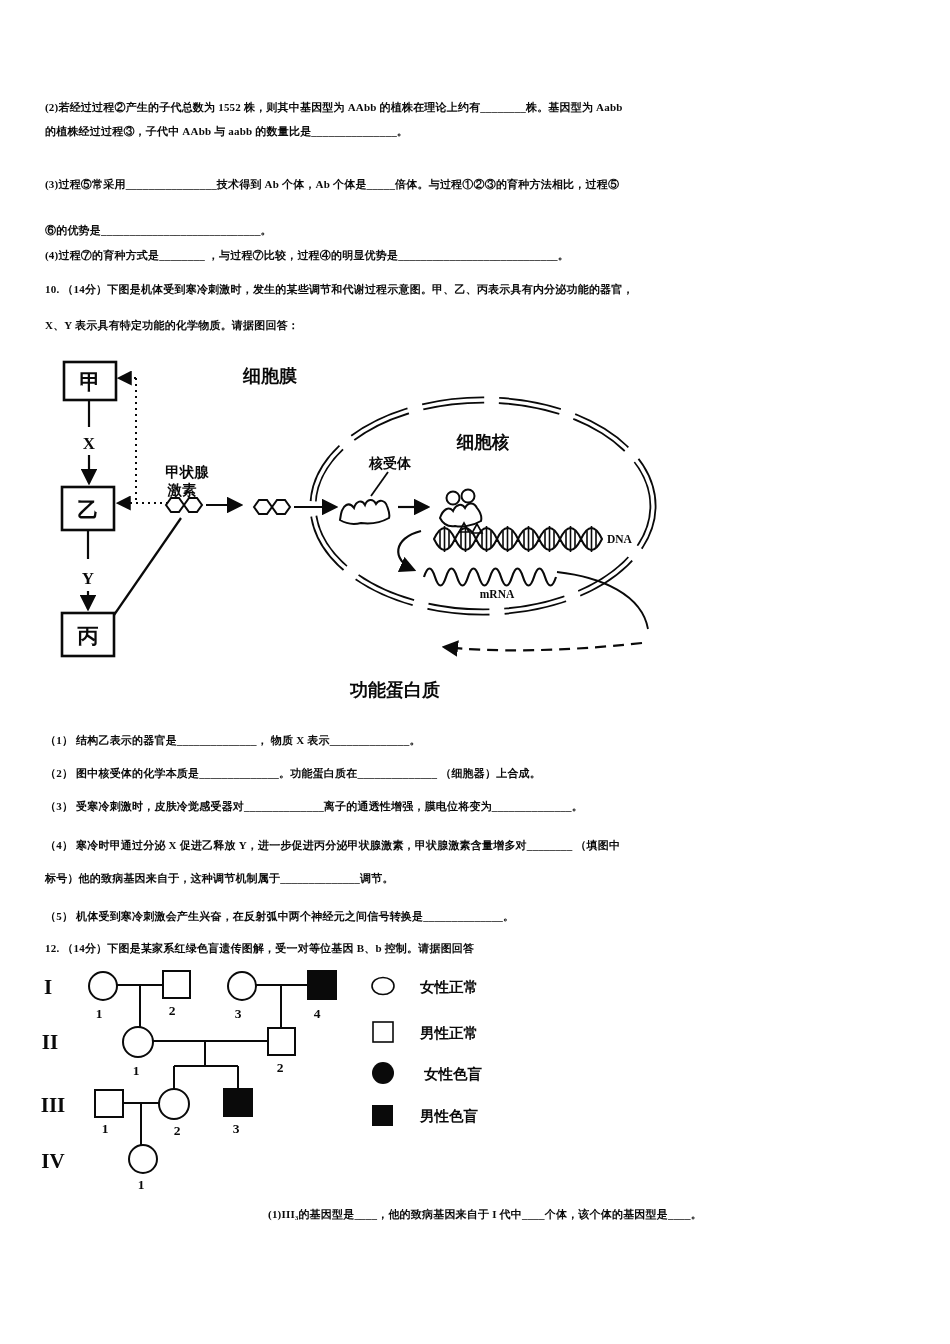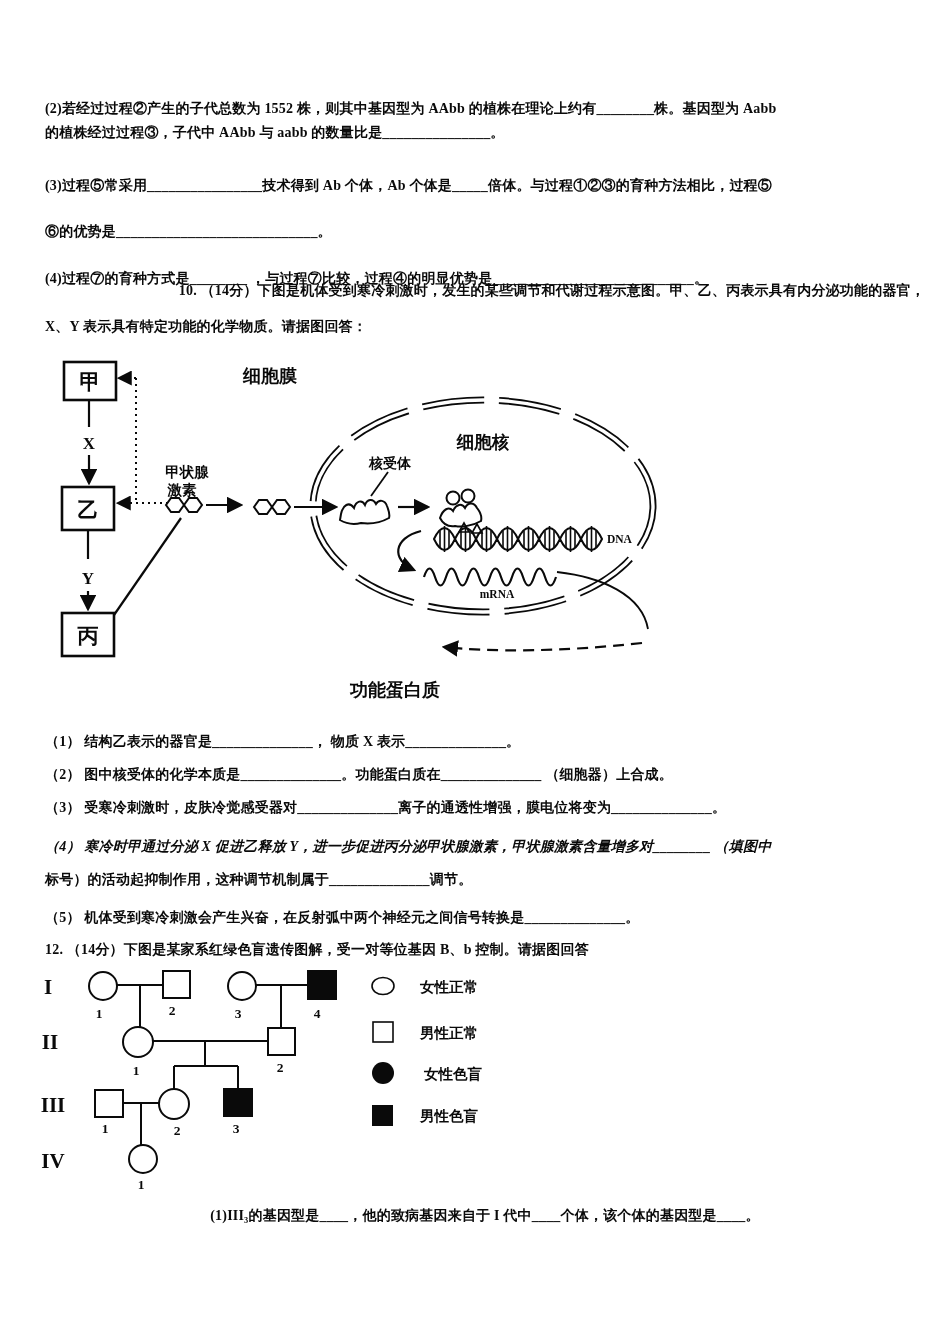--- a/index.html
+++ b/index.html
@@ -3,38 +3,38 @@
 <meta charset="utf-8">
 <style>
   html,body{margin:0;padding:0;}
   body{
     width:950px;height:1344px;position:relative;background:#ffffff;
     font-family:"Liberation Serif","DejaVu Serif",serif;color:#0a0a0a;
     overflow:hidden;
   }
   .tline{
     position:absolute;left:45px;width:880px;
-    font-size:14px;font-weight:600;letter-spacing:.2px;
+    font-size:11px;font-weight:600;letter-spacing:.2px;
     white-space:nowrap;color:#0a0a0a;
   }
   .diagram-svg{position:absolute;left:0;}
   svg text{font-family:"Liberation Serif","DejaVu Serif",serif;fill:#0a0a0a;}
   .lbl{font-weight:700;}
   .st{stroke:#0a0a0a;fill:none;}
 </style>
 </head>
 <body>
 
 <div class="tline" style="top:100px;">(2)若经过过程②产生的子代总数为 1552 株，则其中基因型为 AAbb 的植株在理论上约有________株。基因型为 Aabb</div>
 <div class="tline" style="top:124px;">的植株经过过程③，子代中 AAbb 与 aabb 的数量比是_______________。</div>
 <div class="tline" style="top:177px;">(3)过程⑤常采用________________技术得到 Ab 个体，Ab 个体是_____倍体。与过程①②③的育种方法相比，过程⑤</div>
 <div class="tline" style="top:223px;">⑥的优势是____________________________。</div>
-<div class="tline" style="top:248px;margin-top:22px;">(4)过程⑦的育种方式是________ ，与过程⑦比较，过程④的明显优势是____________________________。</div>
-
-<div class="tline" style="top:282px;text-align:right;">10.  （14分）下图是机体受到寒冷刺激时，发生的某些调节和代谢过程示意图。甲、乙、丙表示具有内分泌功能的器官，</div>
+<div class="tline" style="top:248px;">(4)过程⑦的育种方式是________ ，与过程⑦比较，过程④的明显优势是____________________________。</div>
+
+<div class="tline" style="top:282px;">10.  （14分）下图是机体受到寒冷刺激时，发生的某些调节和代谢过程示意图。甲、乙、丙表示具有内分泌功能的器官，</div>
 <div class="tline" style="top:318px;">X、Y 表示具有特定功能的化学物质。请据图回答：</div>
 
 <svg class="diagram-svg" style="top:355px;" width="950" height="355" viewBox="0 0 950 355">
   <defs>
     <marker id="ah" viewBox="0 0 10 10" refX="8.5" refY="5" markerWidth="7.5" markerHeight="7.5" orient="auto-start-reverse">
       <path d="M0,0 L10,5 L0,10 z" fill="#0a0a0a"></path>
     </marker>
   </defs>
 
   <ellipse cx="483" cy="151" rx="170" ry="106" class="st" stroke-width="7" stroke-dasharray="62 15" stroke-dashoffset="18"></ellipse>
@@ -127,22 +127,22 @@
   </g>
 
   <path class="st" stroke-width="1.8" d="M557 217 C602 222 642 240 648 274"></path>
   <path class="st" stroke-width="2.2" stroke-dasharray="11 7" d="M642 288 C560 297 490 297 444 292" marker-end="url(#ah)"></path>
   <text x="395" y="341" text-anchor="middle" font-size="18" class="lbl">功能蛋白质</text>
 </svg>
 
 <div class="tline" style="top:733px;">（1） 结构乙表示的器官是______________， 物质 X 表示______________。</div>
 <div class="tline" style="top:766px;">（2） 图中核受体的化学本质是______________。功能蛋白质在______________ （细胞器）上合成。</div>
 <div class="tline" style="top:799px;">（3） 受寒冷刺激时，皮肤冷觉感受器对______________离子的通透性增强，膜电位将变为______________。</div>
-<div class="tline" style="top:838px;font-style:italic;">（4） 寒冷时甲通过分泌 X 促进乙释放 Y，进一步促进丙分泌甲状腺激素，甲状腺激素含量增多对________ （填图中</div>
-<div class="tline" style="top:871px;">标号）的活动起抑制作用，这种调节机制属于______________调节。</div>
+<div class="tline" style="top:838px;">（4） 寒冷时甲通过分泌 X 促进乙释放 Y，进一步促进丙分泌甲状腺激素，甲状腺激素含量增多对________ （填图中</div>
+<div class="tline" style="top:871px;">标号）他的致病基因来自于，这种调节机制属于______________调节。</div>
 <div class="tline" style="top:909px;">（5） 机体受到寒冷刺激会产生兴奋，在反射弧中两个神经元之间信号转换是______________。</div>
 
 <div class="tline" style="top:941px;">12.  （14分）下图是某家系红绿色盲遗传图解，受一对等位基因 B、b 控制。请据图回答</div>
 
 <svg class="diagram-svg" style="top:963px;" width="950" height="236" viewBox="0 0 950 236">
 
   <text x="48" y="31" text-anchor="middle" font-size="21" font-weight="600">I</text>
   <text x="50" y="86" text-anchor="middle" font-size="21" font-weight="600">II</text>
   <text x="53" y="149" text-anchor="middle" font-size="21" font-weight="600">III</text>
   <text x="53" y="205" text-anchor="middle" font-size="21" font-weight="600">IV</text>

